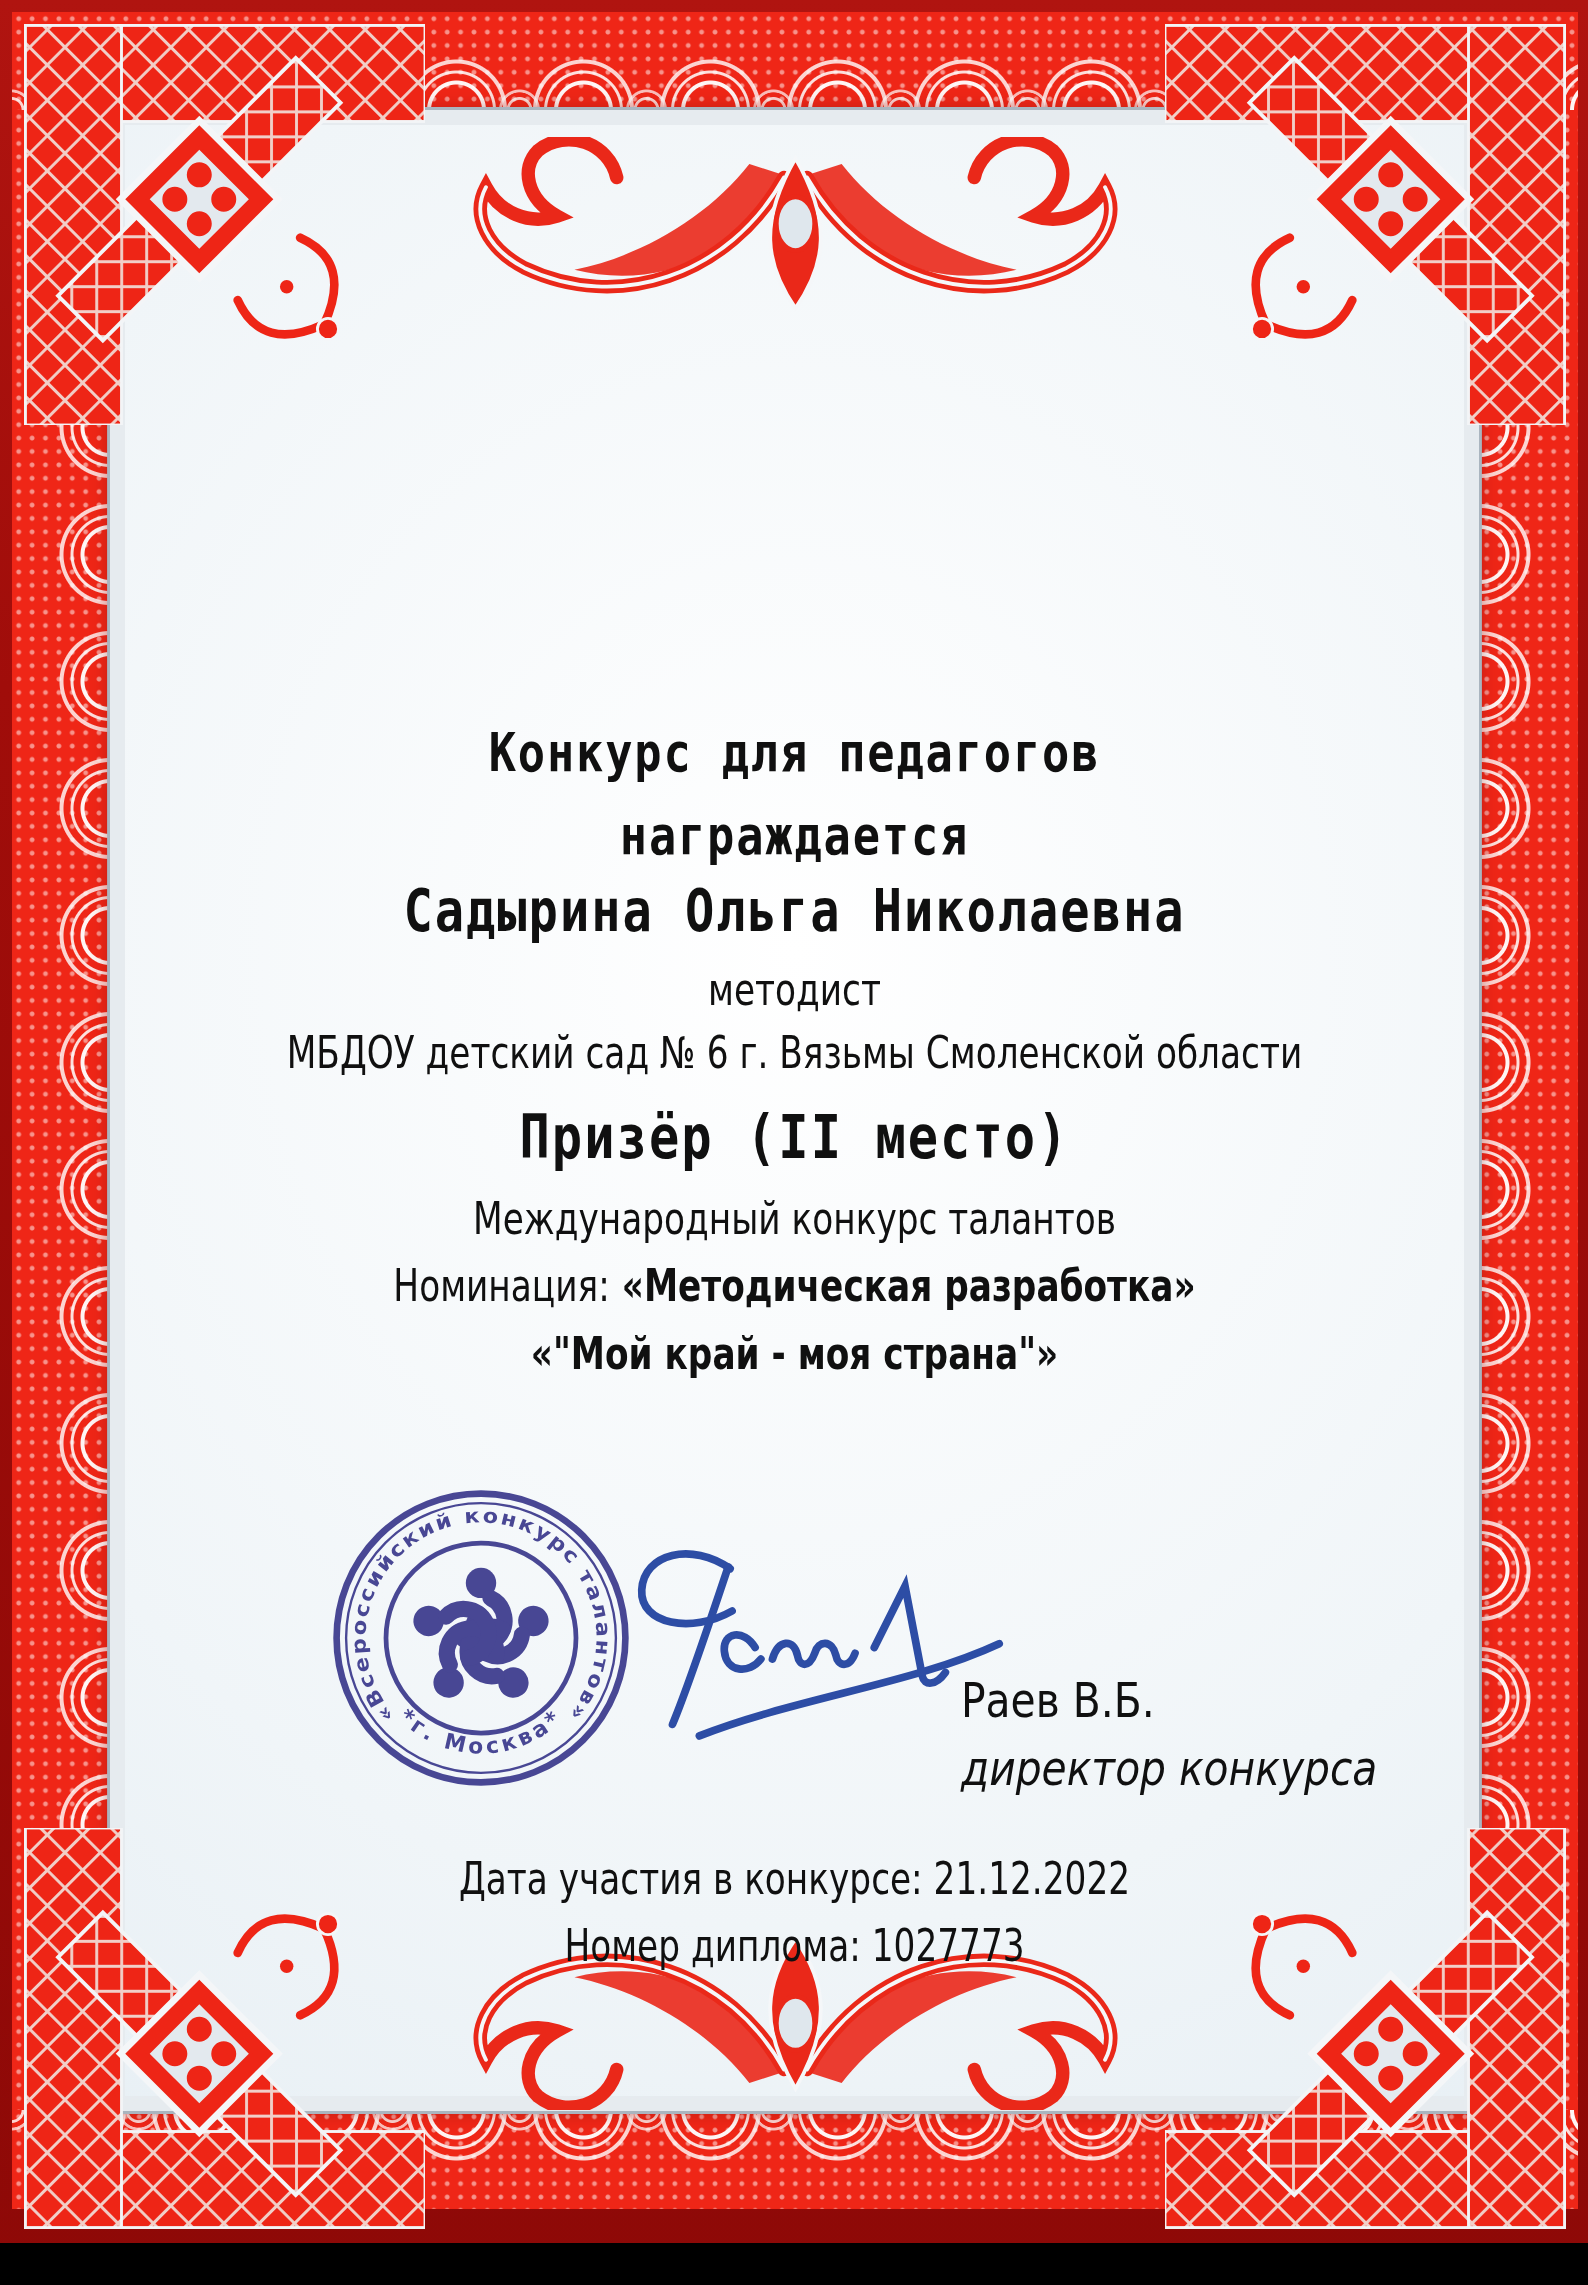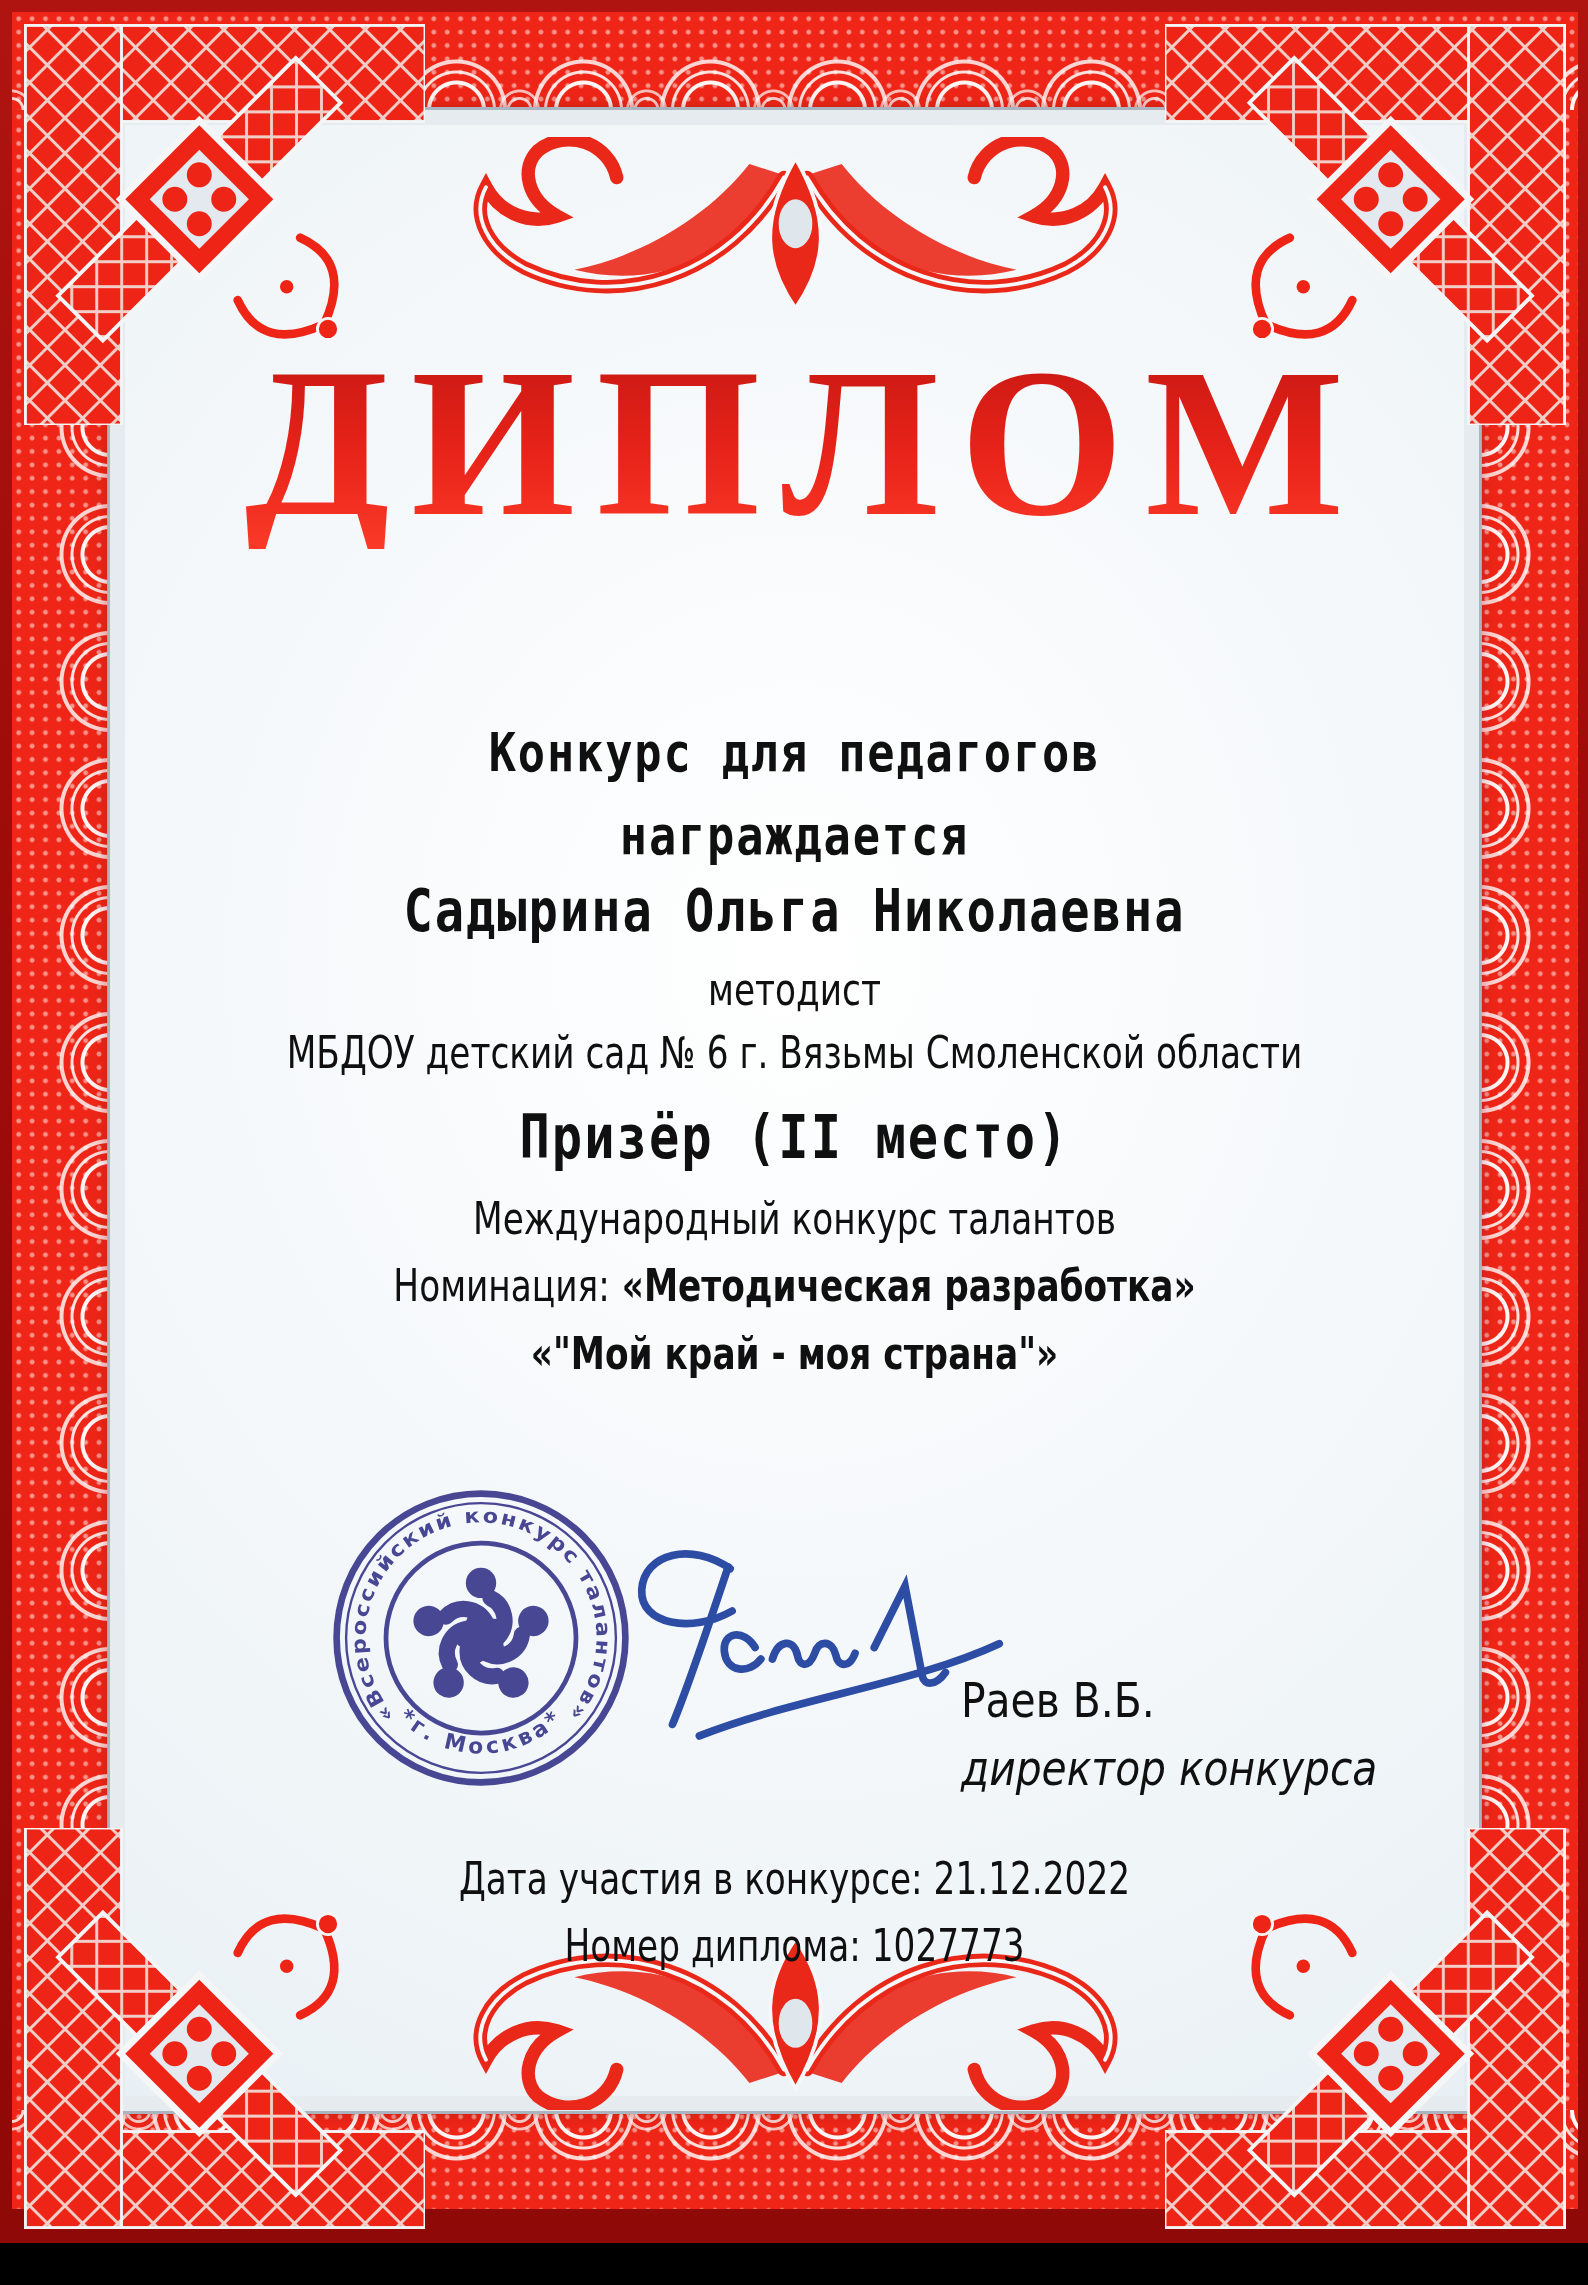--- a/index.html
+++ b/index.html
@@ -190,21 +190,20 @@
       <path d="M410,150 C460,60 550,32 630,52 C560,66 490,108 448,162 Z" fill="#ea2819" opacity=".9"></path>
       <path d="M388,148 C330,45 215,8 118,54 C80,74 62,108 78,138 C92,112 122,98 152,108 C120,126 114,158 132,176 C162,200 206,184 214,148" fill="none" stroke="#ea2819" stroke-width="14"></path>
       <path d="M388,148 C330,45 215,8 118,54 C80,74 62,108 78,138" fill="none" stroke="#f5f7f9" stroke-width="4"></path>
       <path d="M412,148 C470,45 585,8 682,54 C720,74 738,108 722,138 C708,112 678,98 648,108 C680,126 686,158 668,176 C638,200 594,184 586,148" fill="none" stroke="#ea2819" stroke-width="14"></path>
       <path d="M412,148 C470,45 585,8 682,54 C720,74 738,108 722,138" fill="none" stroke="#f5f7f9" stroke-width="4"></path>
       <path d="M400,12 C368,58 362,102 400,168 C438,102 432,58 400,12 Z" fill="#ea2819" stroke="#f5f7f9" stroke-width="4"></path>
       <ellipse cx="400" cy="100" rx="20" ry="28" fill="#dfe7ed" stroke="#ea2819" stroke-width="5"></ellipse>
     </g>
   </svg>
 
-  <div class="line title">ДИПЛОМ</div>
   <div class="line mono sx84 l-contest">Конкурс для педагогов</div>
   <div class="line mono sx84 l-awarded">награждается</div>
   <div class="line mono sx84 l-name">Садырина Ольга Николаевна</div>
   <div class="line narrow sx78 l-role">методист</div>
   <div class="line narrow sx78 l-org">МБДОУ детский сад № 6 г. Вязьмы Смоленской области</div>
   <div class="line mono sx84 l-award">Призёр (II место)</div>
   <div class="line narrow sx78 l-contest2">Международный конкурс талантов</div>
   <div class="line narrow sx78 l-nomination">
     <span class="nom-label">Номинация:</span><span class="nom-value">«Методическая разработка»</span>
   </div>

